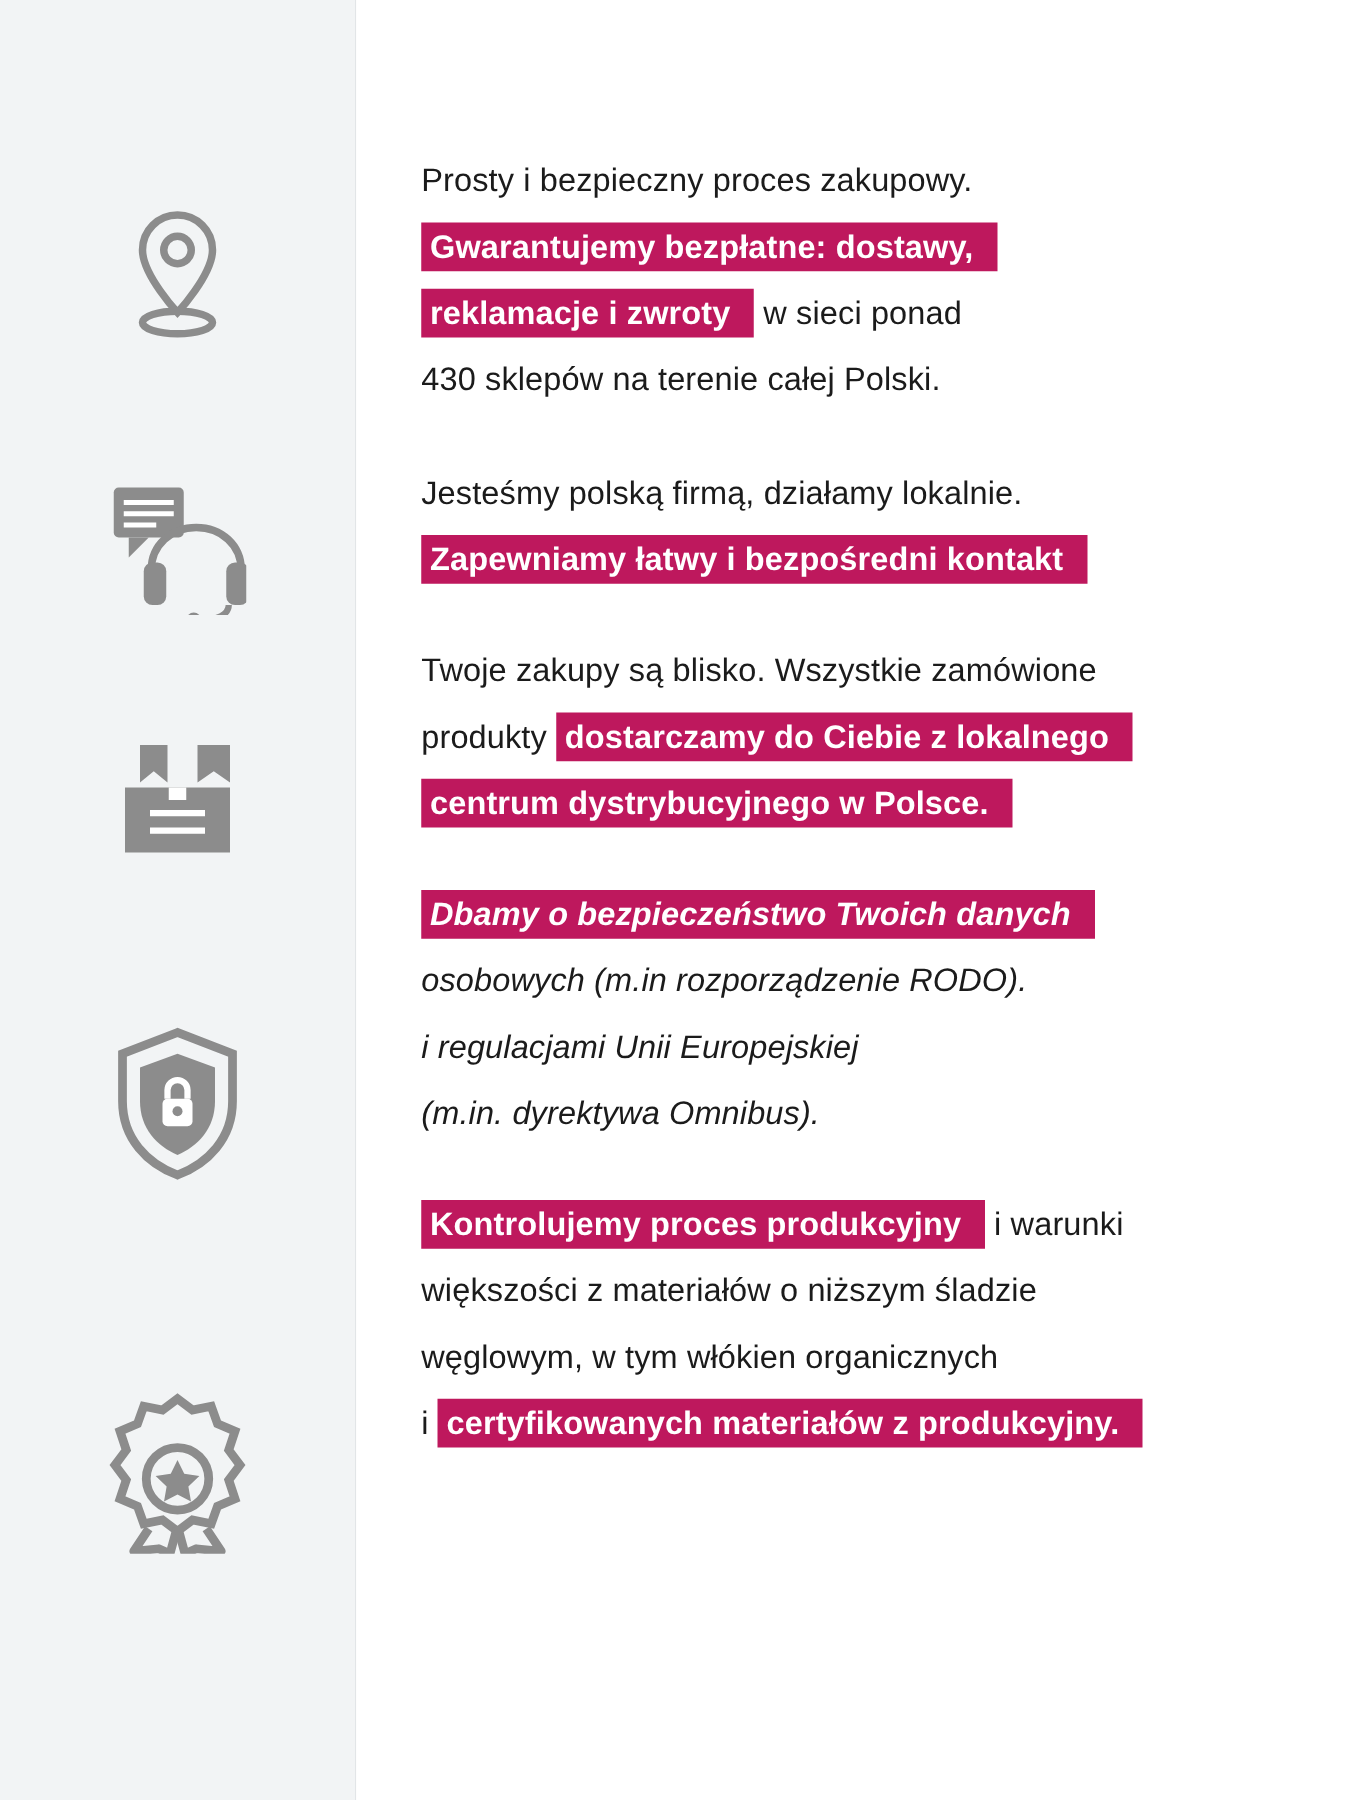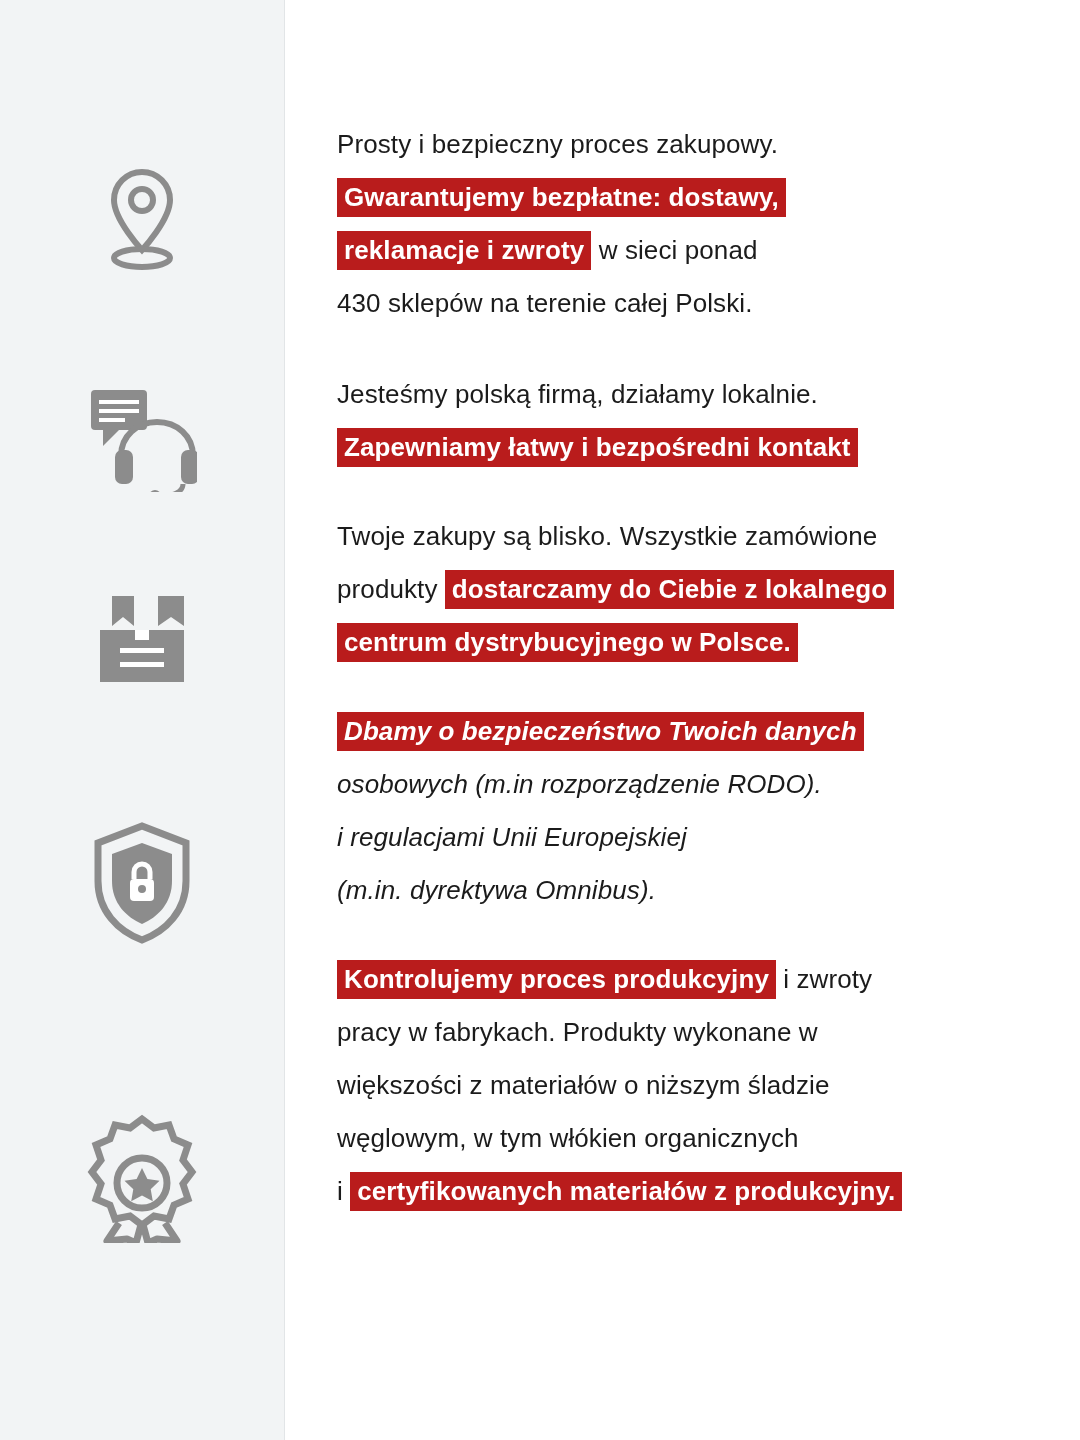--- a/index.html
+++ b/index.html
@@ -61,24 +61,24 @@
     margin-bottom: 40px;
   }
   .line {
     font-size: 26px;
     line-height: 53px;
     color: #1b1b1b;
     white-space: nowrap;
     letter-spacing: 0.1px;
   }
   .hl {
-    background: #b91c1c;
+    background: #be185d;
     color: #ffffff;
     font-weight: bold;
-    padding: 4px 7px 5px 7px;
+    padding: 4px 19px 5px 7px;
     box-decoration-break: clone;
     text-align: center;
     -webkit-box-decoration-break: clone;
   }
   .b1 { margin-bottom: 38px; }
   .b2 { margin-bottom: 36px; }
   .b3 { margin-bottom: 36px; }
   .b4 { margin-bottom: 36px; font-style: italic; }
   .b5 { margin-bottom: 0; }
 </style>
@@ -167,22 +167,21 @@
       </div>
 
       <div class="block b4">
         <div class="line"><span class="hl">Dbamy o bezpieczeństwo Twoich danych</span></div>
         <div class="line"><span>osobowych (m.in rozporządzenie RODO).</span></div>
         <div class="line"><span>i regulacjami Unii Europejskiej</span></div>
         <div class="line"><span>(m.in. dyrektywa Omnibus).</span></div>
       </div>
 
       <div class="block b5">
-        <div class="line"><span class="hl">Kontrolujemy proces produkcyjny</span><span> i zwroty</span></div>
-        <div class="line"><span>pracy w fabrykach. Produkty wykonane w</span></div>
+        <div class="line"><span class="hl">Kontrolujemy proces produkcyjny</span><span> i warunki</span></div>
         <div class="line"><span>większości z materiałów o niższym śladzie</span></div>
         <div class="line"><span>węglowym, w tym włókien organicznych</span></div>
         <div class="line"><span>i </span><span class="hl">certyfikowanych materiałów z produkcyjny.</span></div>
       </div>
 
     </div>
   </div>
 
 </div>
 

